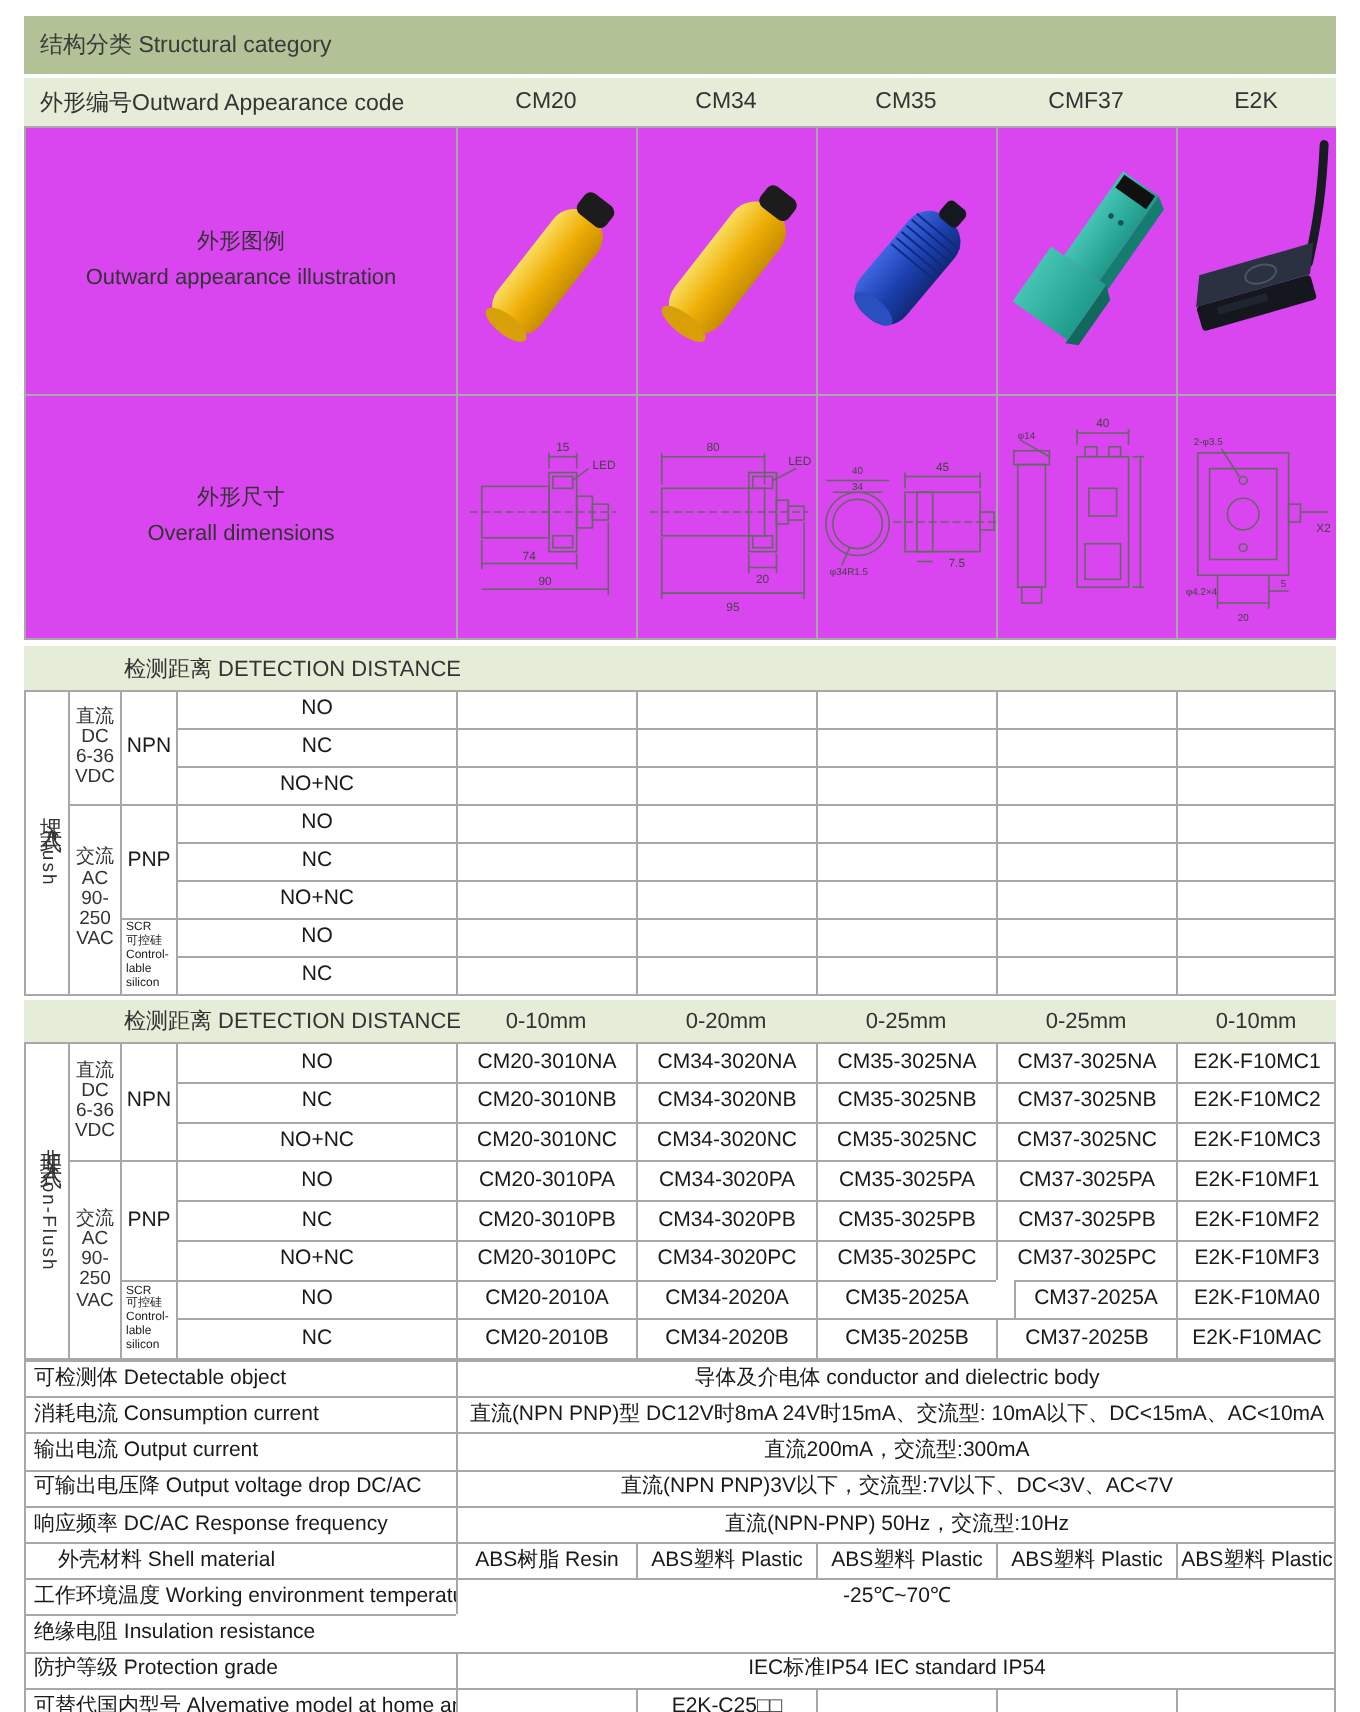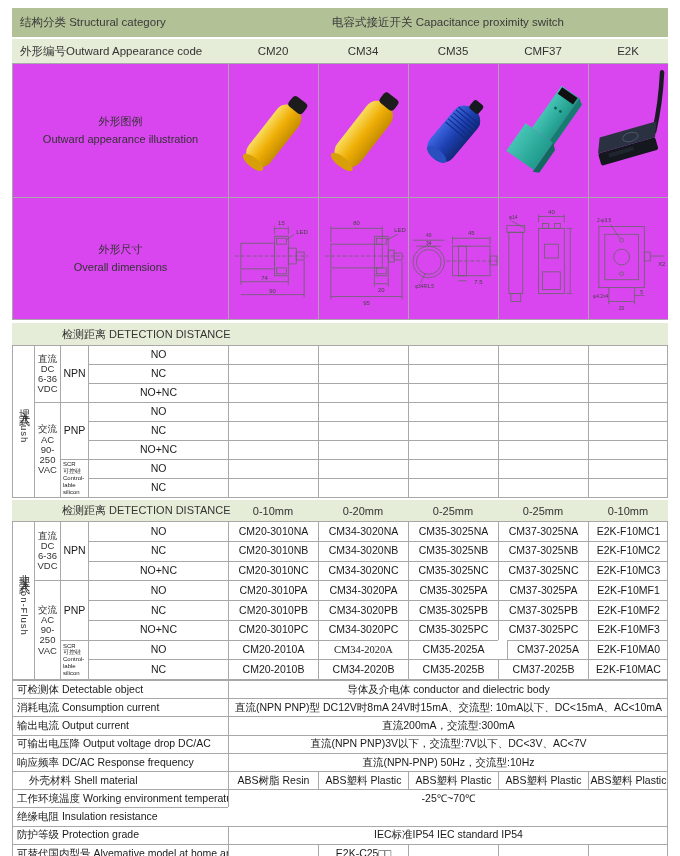--- a/index.html
+++ b/index.html
@@ -83,21 +83,20 @@
     <pattern id="hatchP" width="4" height="4" patternUnits="userSpaceOnUse">
       <path d="M0,4 L4,0 M0,0 L4,4" stroke="#777" stroke-width=".6"></path>
     </pattern>
   </defs>
 </svg>
 
 <div class="sheet">
 
   <div class="band dark">
     <span class="lft">结构分类 Structural category</span>
-    <span class="ctr">电容式接近开关 Capacitance proximity switch</span>
   </div>
 
   <div class="coderow">
     <span class="lft">外形编号Outward Appearance code</span>
     <span class="code">CM20</span>
     <span class="code">CM34</span>
     <span class="code">CM35</span>
     <span class="code">CMF37</span>
     <span class="code">E2K</span>
   </div>
@@ -421,21 +420,21 @@
       <div class="cell model-cell" style="grid-area: 5 / 6;">CM34-3020PB</div>
       <div class="cell model-cell" style="grid-area: 5 / 7;">CM35-3025PB</div>
       <div class="cell model-cell" style="grid-area: 5 / 8;">CM37-3025PB</div>
       <div class="cell model-cell" style="grid-area: 5 / 9;">E2K-F10MF2</div>
       <div class="cell model-cell" style="grid-area: 6 / 5;">CM20-3010PC</div>
       <div class="cell model-cell" style="grid-area: 6 / 6;">CM34-3020PC</div>
       <div class="cell model-cell" style="grid-area: 6 / 7;">CM35-3025PC</div>
       <div class="cell model-cell" style="grid-area: 6 / 8;">CM37-3025PC</div>
       <div class="cell model-cell" style="grid-area: 6 / 9;">E2K-F10MF3</div>
       <div class="cell model-cell" style="grid-area: 7 / 5;">CM20-2010A</div>
-      <div class="cell model-cell" style="grid-area: 7 / 6; font-family: Liberation Serif, serif;">CM34-2020A</div>
+      <div class="cell model-cell" style="grid-area: 7 / 6;">CM34-2020A</div>
       <div class="cell model-cell" style="grid-area: 7 / 7;">CM35-2025A</div>
       <div class="cell model-cell" style="grid-area: 7 / 8; margin-left: 9px;">CM37-2025A</div>
       <div class="cell model-cell" style="grid-area: 7 / 9;">E2K-F10MA0</div>
       <div class="cell model-cell" style="grid-area: 8 / 5;">CM20-2010B</div>
       <div class="cell model-cell" style="grid-area: 8 / 6;">CM34-2020B</div>
       <div class="cell model-cell" style="grid-area: 8 / 7;">CM35-2025B</div>
       <div class="cell model-cell" style="grid-area: 8 / 8;">CM37-2025B</div>
       <div class="cell model-cell" style="grid-area: 8 / 9;">E2K-F10MAC</div>
     </div>
 

